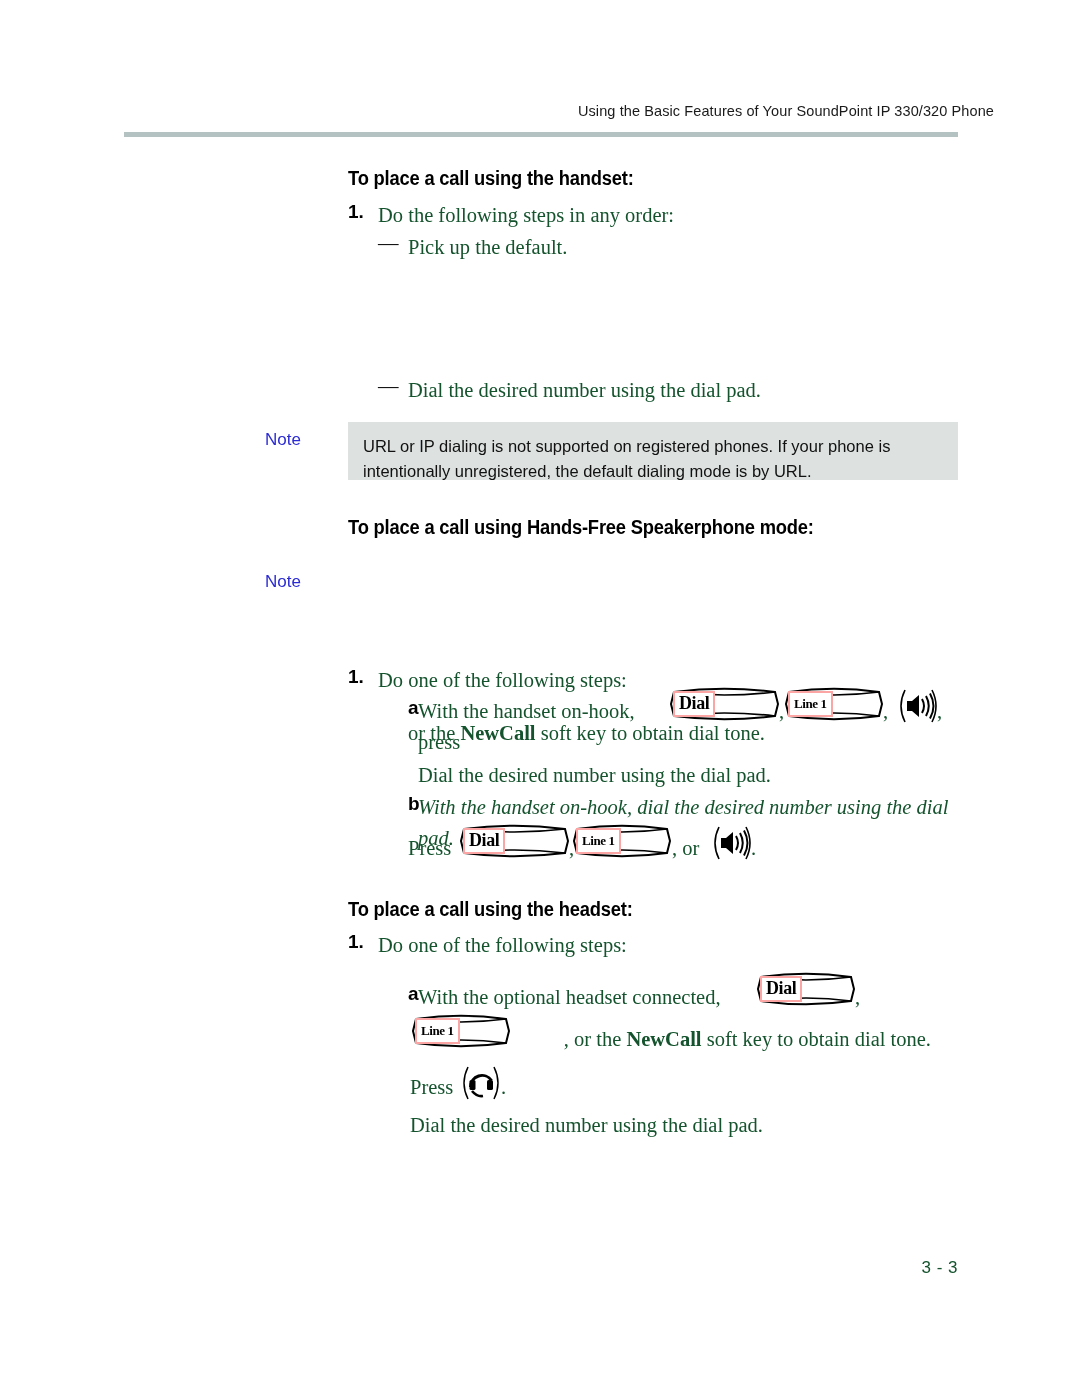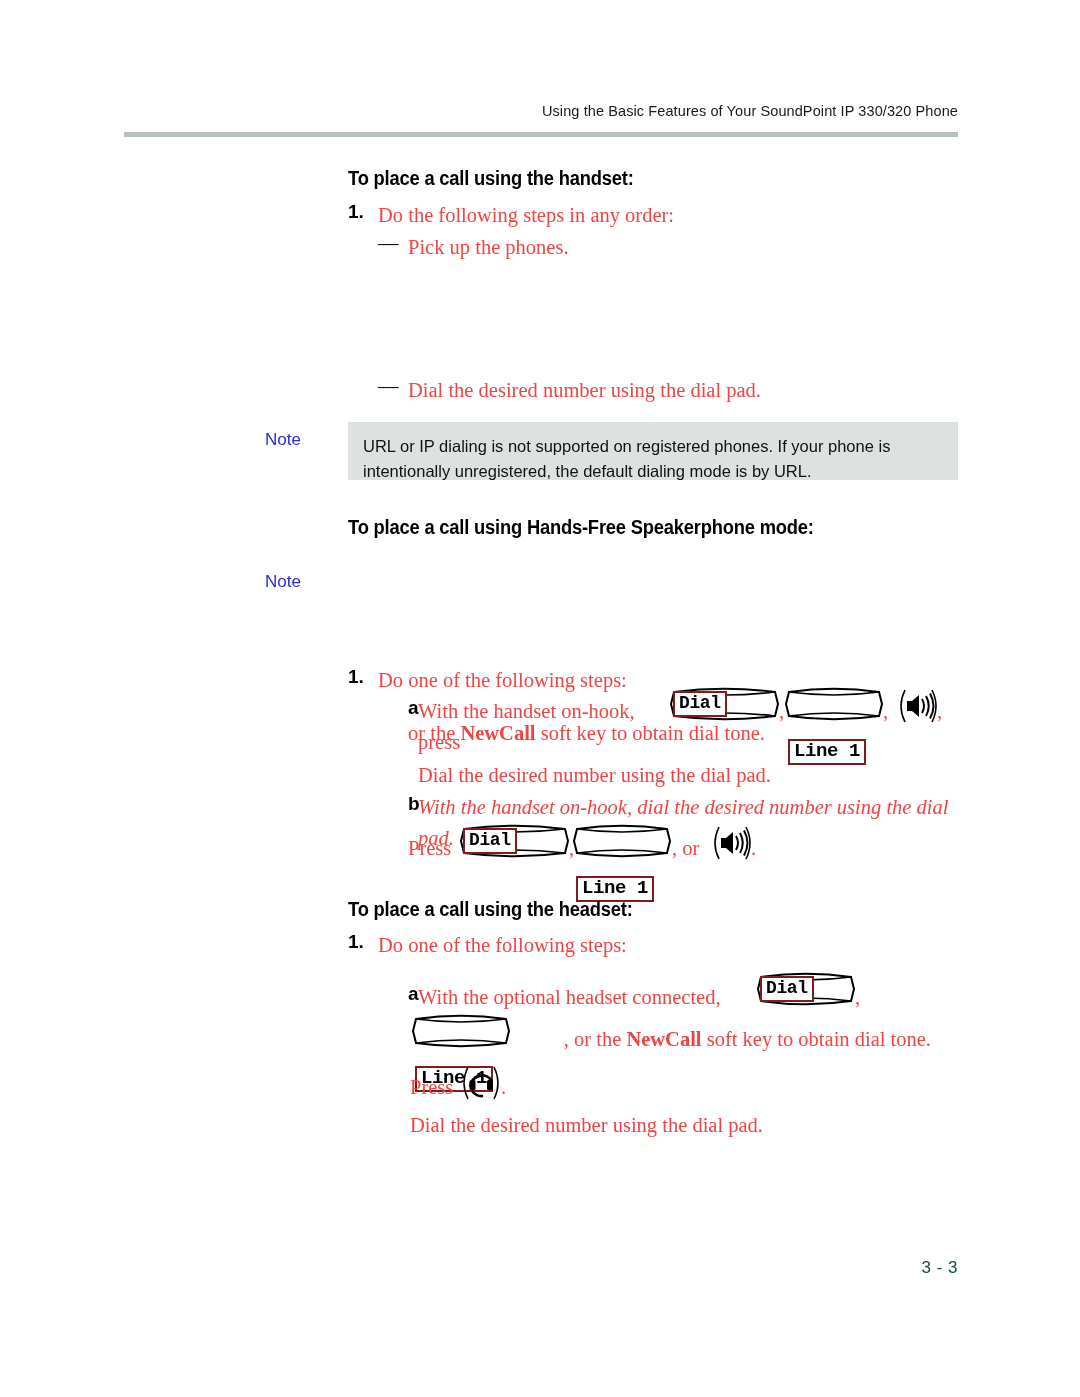--- a/index.html
+++ b/index.html
@@ -25,20 +25,21 @@
   .header-text {
     position: absolute;
     left: 0;
     top: 103px;
     width: 958px;
     text-align: right;
     font-family: "Liberation Sans", sans-serif;
     font-size: 14.5px;
     letter-spacing: .1px;
     color: #1a1a1a;
+    padding-left: 36px;
   }
   .header-rule {
     position: absolute;
     left: 124px;
     top: 132px;
     width: 834px;
     height: 5px;
     background: #b5c2c2;
   }
 
@@ -51,21 +52,21 @@
     letter-spacing: -.2px;
     color: #000;
     transform: scaleX(.94);
     transform-origin: left center;
   }
   .body-txt {
     position: absolute;
     font-family: "Liberation Serif", serif;
     font-size: 20.5px;
     line-height: 31px;
-    color: #ef4444;
+    color: #14532d;
   }
   .body-txt b { font-weight: bold; }
   .num {
     position: absolute;
     font-family: "Liberation Sans", sans-serif;
     font-weight: bold;
     font-size: 19px;
   }
   .dash {
     position: absolute;
@@ -101,32 +102,32 @@
   .softkey {
     position: absolute;
     display: inline-block;
   }
   .softkey svg { display: block; }
   .softkey .sk-label {
     position: absolute;
     left: 5px;
     top: 50%;
     transform: translateY(-50%);
-    font-family: Liberation Mono, monospace;
+    font-family: Liberation Serif, serif;
     font-weight: bold;
     font-size: 18px;
     letter-spacing: -.4px;
     background: #ffffff;
-    border: 2px solid #7f1d1d;
+    border: 2px solid #fca5a5;
     padding: 0px 4px 1px 4px;
     line-height: 21px;
     white-space: nowrap;
     transform-origin: left center;
   }
-  .softkey.line1 .sk-label { font-size: 19px; margin-top: 48px; }
+  .softkey.line1 .sk-label { font-size: 13px; }
 
   
   .icon-wrap { position: absolute; }
   .icon-wrap svg { display: block; }
 
   
   .footer {
     position: absolute;
     left: 0;
     top: 1258px;
@@ -145,21 +146,21 @@
 
   <div class="header-text">Using the Basic Features of Your SoundPoint IP 330/320 Phone</div>
   <div class="header-rule"></div>
 
   <div class="h-sec" style="left:348px; top:167px;">To place a call using the handset:</div>
 
   <div class="num" style="left:348px; top:201px;">1.</div>
   <div class="body-txt" style="left:378px; top:200px; width:560px;">Do the following steps in any order:</div>
 
   <div class="dash" style="left:378px; top:232px;">—</div>
-  <div class="body-txt" style="left:408px; top:232px; width:540px;">Pick up the phones.</div>
+  <div class="body-txt" style="left:408px; top:232px; width:540px;">Pick up the default.</div>
 
   <div class="dash" style="left:378px; top:375px;">—</div>
   <div class="body-txt" style="left:408px; top:375px; width:560px;">Dial the desired number using the dial pad.</div>
 
   <div class="note-label" style="left:265px; top:430px;">Note</div>
   <div class="note-box" style="left:348px; top:422px; width:610px; height:58px;">URL or IP dialing is not supported on registered phones. If your phone is intentionally unregistered, the default dialing mode is by URL.</div>
 
   <div class="h-sec" style="left:348px; top:516px;">To place a call using Hands-Free Speakerphone mode:</div>
 
   <div class="note-label" style="left:265px; top:572px;">Note</div>

